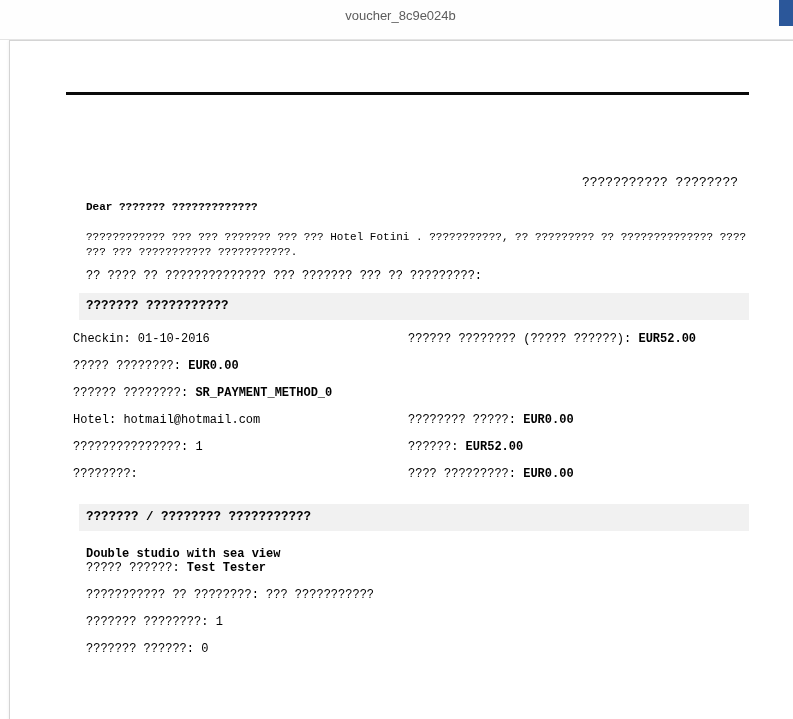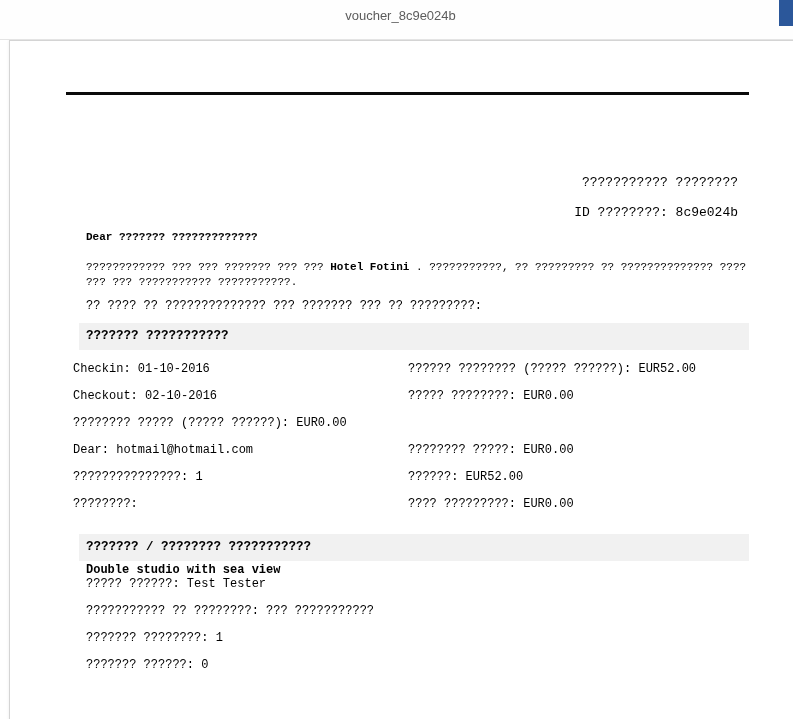--- a/index.html
+++ b/index.html
@@ -72,21 +72,21 @@
     font-weight: bold;
     font-size: 11px;
   }
 
   .intro {
     margin-top: 17px;
     margin-left: 20px;
     font-size: 11px;
     line-height: 15px;
   }
-  .intro b { font-weight: bold; }
+  .intro b { font-weight: normal; }
 
   .instruction {
     margin-top: 9px;
     margin-left: 20px;
     font-size: 12px;
   }
 
   .section-bar {
     margin-top: 10px;
     margin-left: 13px;            
@@ -102,25 +102,25 @@
     margin-top: 12px;
   }
   .row2col {
     display: grid;
     grid-template-columns: 335px auto;  
     height: 27px;
     align-items: start;
   }
   .row1col { height: 27px; }
   .cell { font-size: 12px; line-height: 15px; white-space: nowrap; }
-  .val-bold { font-weight: normal; }
+  .val-bold { font-weight: bold; }
 
   .room-name {
     margin-left: 20px;
-    margin-top: 2px;
+    margin-top: 16px;
     font-weight: bold;
     font-size: 12px;
   }
   .rows-room {
     margin-left: 20px;
   }
   .gap-before-footer { height: 16px; }
 </style>
 </head>
 <body>
@@ -130,48 +130,46 @@
   <div class="accent-button"></div>
 </div>
 
 <div class="page">
   <div class="doc">
 
     <div class="rule"></div>
 
     <div class="doc-header">
       <div class="hline">??????????? ????????</div>
-      <div class="hline">ID ????????: 8c9e024b</div>
     </div>
 
     <p class="greeting">Dear ??????? ?????????????</p>
 
     <div class="intro">
       <div><span>???????????? ??? ??? ??????? ??? ??? </span><b>Hotel Fotini</b><span> . ???????????, ?? ????????? ?? ?????????????? ????</span></div>
       <div>??? ??? ??????????? ???????????.</div>
     </div>
 
     <p class="instruction">?? ???? ?? ?????????????? ??? ??????? ??? ?? ?????????:</p>
 
     <div class="section-bar">??????? ???????????</div>
 
     <div class="rows">
       <div class="row2col">
         <div class="cell"><span>Checkin: </span><span>01-10-2016</span></div>
         <div class="cell"><span>?????? ???????? (????? ??????): </span><span class="val-bold">EUR52.00</span></div>
       </div>
       <div class="row2col">
-        <div class="cell"><span>Checkout: </span><span>02-10-2016</span></div>
         <div class="cell"><span>????? ????????: </span><span class="val-bold">EUR0.00</span></div>
       </div>
       <div class="row2col">
-        <div class="cell"><span>???????? ????? (????? ??????): </span><span class="val-bold">EUR0.00</span></div>
+        <div class="cell"><span>?????? ????????: </span><span class="val-bold">SR_PAYMENT_METHOD_0</span></div>
       </div>
       <div class="row2col">
-        <div class="cell"><span>Dear: </span><span>hotmail@hotmail.com</span></div>
+        <div class="cell"><span>Hotel: </span><span>hotmail@hotmail.com</span></div>
         <div class="cell"><span>???????? ?????: </span><span class="val-bold">EUR0.00</span></div>
       </div>
       <div class="row2col">
         <div class="cell"><span>???????????????: </span><span>1</span></div>
         <div class="cell"><span>??????: </span><span class="val-bold">EUR52.00</span></div>
       </div>
       <div class="row2col">
         <div class="cell"><span>????????:</span><span></span></div>
         <div class="cell"><span>???? ?????????: </span><span class="val-bold">EUR0.00</span></div>
       </div>

